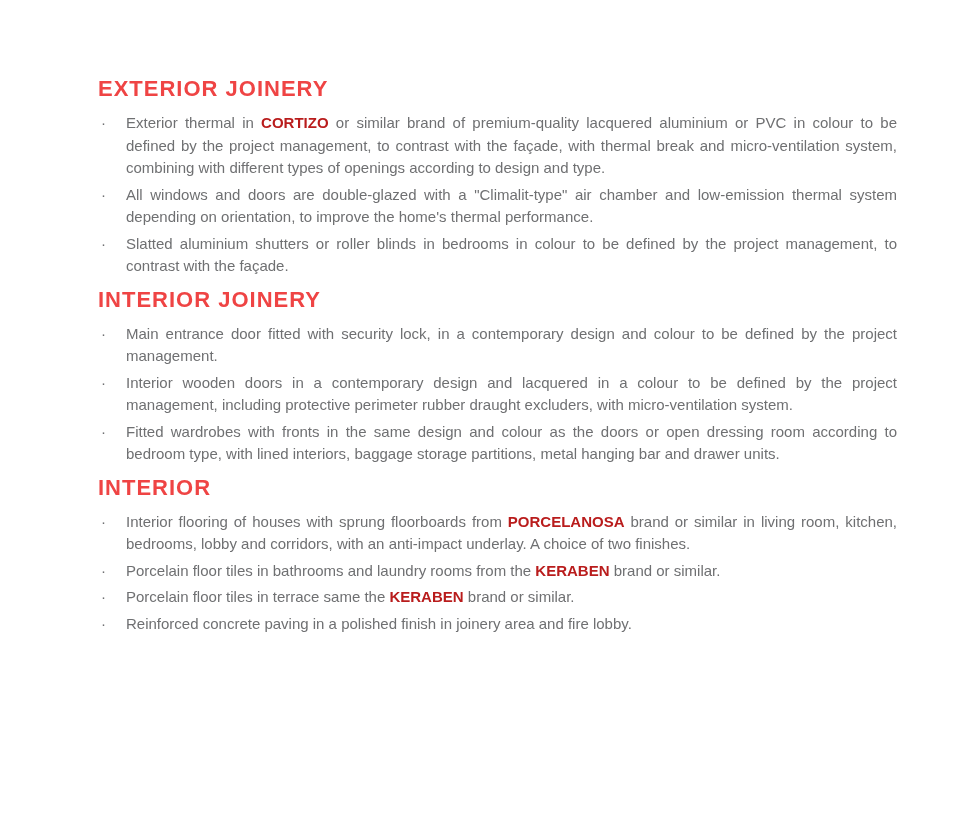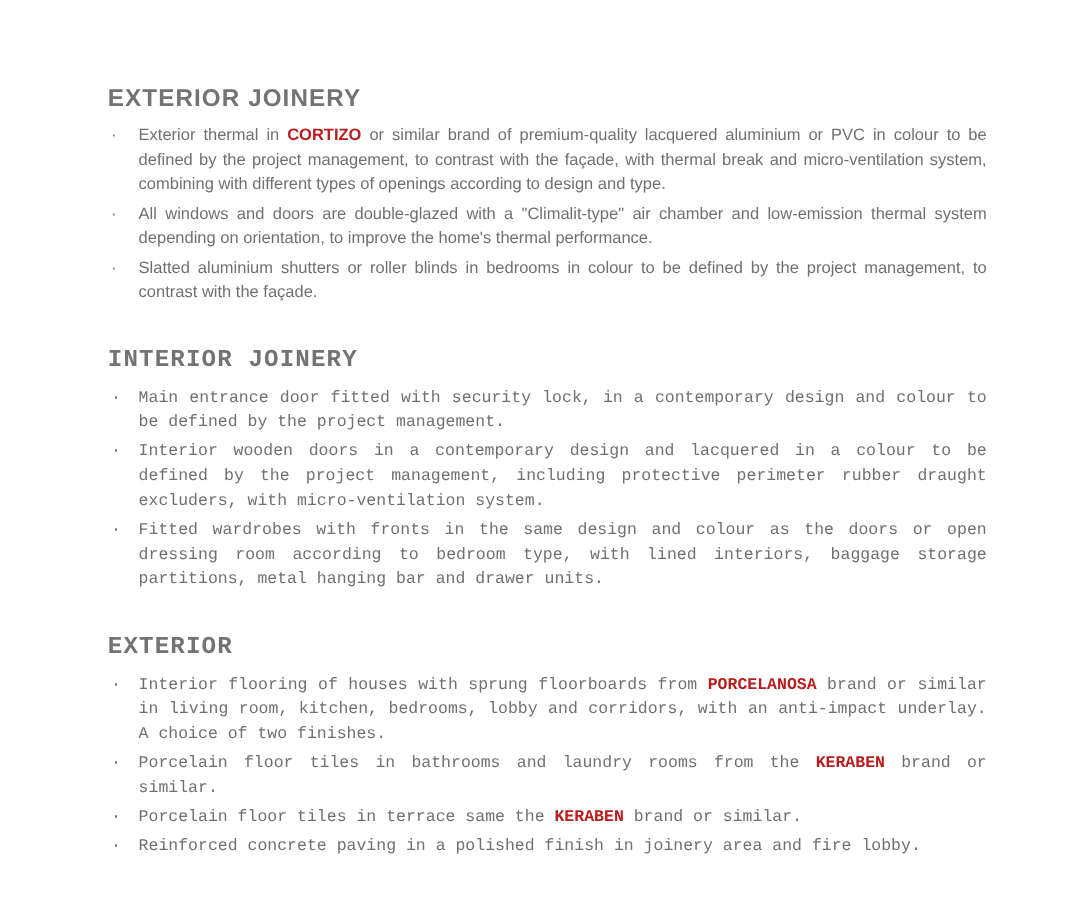--- a/index.html
+++ b/index.html
@@ -15,28 +15,28 @@
     -webkit-font-smoothing: antialiased;
   }
   .page {
     box-sizing: border-box;
     width: 976px;
     height: 825px;
     padding: 76px 79px 0 98px;
     background: #ffffff;
   }
   .section { margin: 0; }
-  .section + .section { margin-top: 37px; font-family: Liberation Mono, monospace; }
+  .section + .section { margin-top: 9px; }
   .section-heading {
     margin: 0 0 10px 0;
     font-size: 22px;
     line-height: 26px;
     font-weight: bold;
     letter-spacing: 1px;
-    color: #737373;
+    color: #ef4444;
   }
   ul.bullet-list {
     list-style: none;
     margin: 0;
     padding: 0;
   }
   ul.bullet-list li {
     display: flex;
     align-items: flex-start;
     margin: 0 0 4px 0;
@@ -98,21 +98,21 @@
           <span class="body"><span>Interior wooden doors in a contemporary design and lacquered in a colour to be defined by the project management, including protective perimeter rubber draught excluders, with micro-ventilation system.</span></span>
         </li>
         <li>
           <span class="marker">·</span>
           <span class="body"><span>Fitted wardrobes with fronts in the same design and colour as the doors or open dressing room according to bedroom type, with lined interiors, baggage storage partitions, metal hanging bar and drawer units.</span></span>
         </li>
       </ul>
   </section>
 
   <section class="section">
-    <h2 class="section-heading">EXTERIOR</h2>
+    <h2 class="section-heading">INTERIOR</h2>
     <ul class="bullet-list">
         <li>
           <span class="marker">·</span>
           <span class="body"><span>Interior flooring of houses with sprung floorboards from </span><strong>PORCELANOSA</strong><span> brand or similar in living room, kitchen, bedrooms, lobby and corridors, with an anti-impact underlay. A choice of two finishes.</span></span>
         </li>
         <li>
           <span class="marker">·</span>
           <span class="body"><span>Porcelain floor tiles in bathrooms and laundry rooms from the </span><strong>KERABEN</strong><span> brand or similar.</span></span>
         </li>
         <li>

